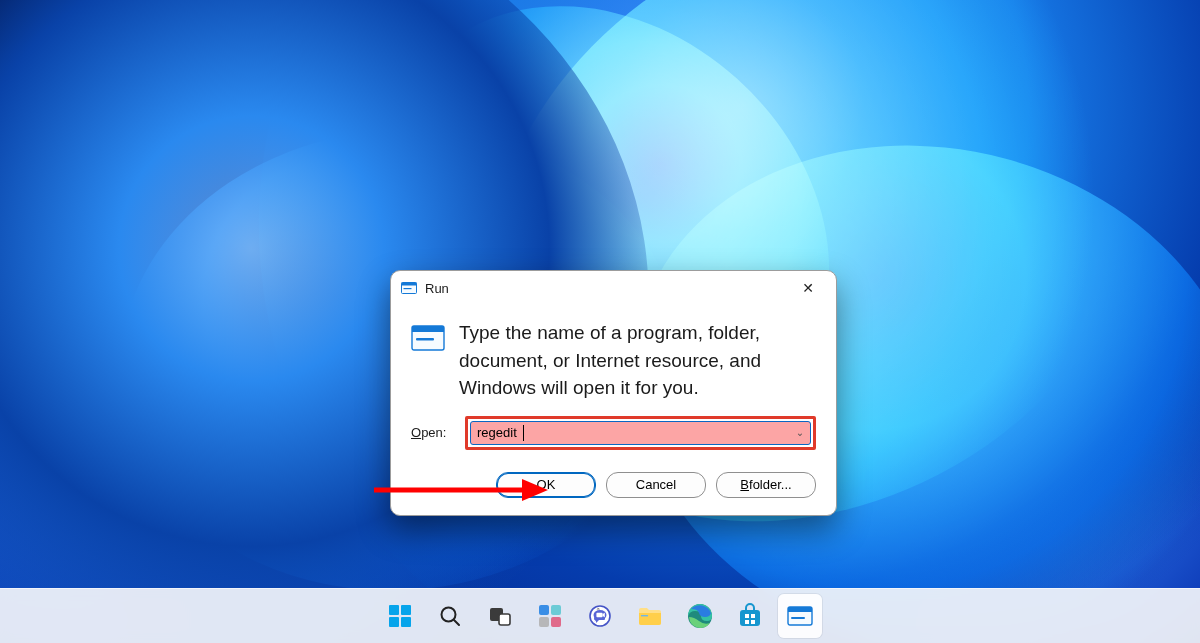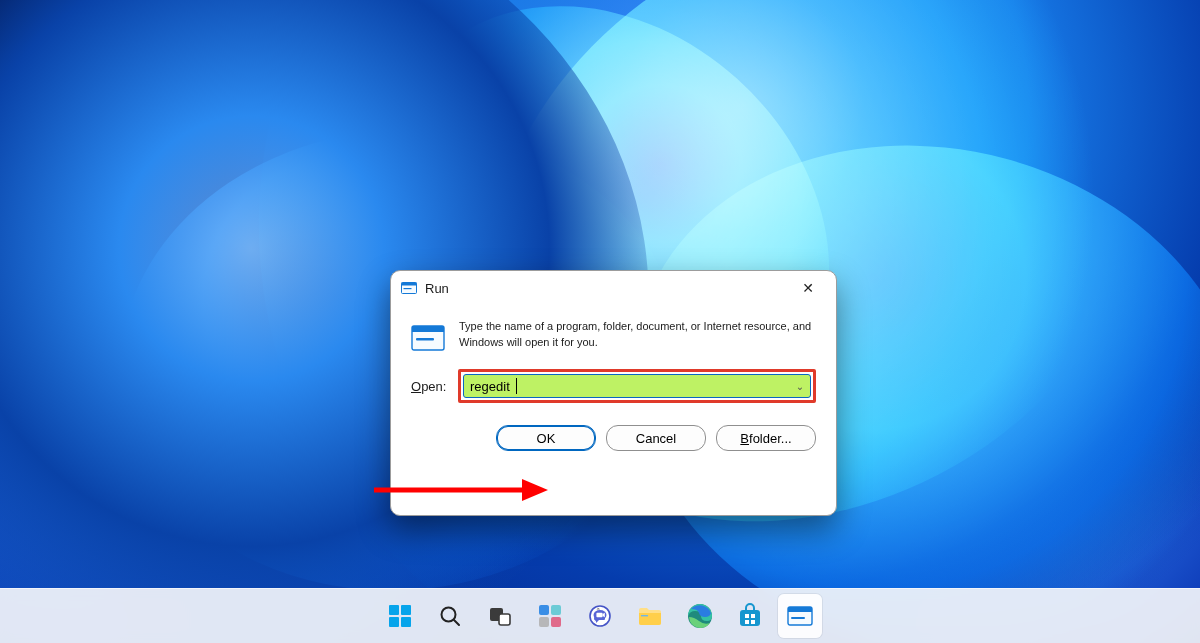--- a/index.html
+++ b/index.html
@@ -42,27 +42,27 @@
   }
   .titlebar{display:flex;align-items:center;height:34px;padding:0 6px 0 10px;}
   .titlebar .app-icon{width:16px;height:16px;margin-right:8px;display:flex;align-items:center;justify-content:center}
   .titlebar .title{flex:0 0 auto;font-size:13px}
   .titlebar .spacer{flex:1 1 auto}
   .close-btn{width:44px;height:30px;border:none;background:transparent;border-radius:6px;display:flex;align-items:center;justify-content:center;cursor:default}
   .close-btn .x{font-size:14px;line-height:1;color:#222}
 
   .body{display:flex;padding:14px 20px 6px 20px;gap:14px}
   .body .big-icon{flex:0 0 34px;height:34px;display:flex;align-items:flex-start;justify-content:center;margin-top:2px}
-  .desc{font-size:11px;line-height:1.45}
-
-  .open-row{display:flex;align-items:center;padding:8px 20px 0 20px;gap:3px}
+  .desc{font-size:19px;line-height:1.45}
+
+  .open-row{display:flex;align-items:center;padding:8px 20px 0 20px;gap:10px}
   .open-label{width:44px;font-size:13px}
   .open-label .u{text-decoration:underline}
   .highlight-box{flex:1;border:3px solid #e03a2a;border-radius:2px;padding:2px}
-  .combo{position:relative;width:100%;height:24px;border:1px solid #0a66c2;border-radius:3px;background:#bef264;display:flex;align-items:center;box-sizing:border-box}
+  .combo{position:relative;width:100%;height:24px;border:1px solid #0a66c2;border-radius:3px;background:#fca5a5;display:flex;align-items:center;box-sizing:border-box}
   .combo input{flex:1;border:none;outline:none;font-size:13px;padding:0 6px;background:transparent;font-family:inherit}
   .combo .chev{width:20px;text-align:center;color:#555;font-size:10px}
   .caret{position:absolute;left:52px;top:3px;width:1px;height:16px;background:#000}
 
   .button-row{display:flex;justify-content:flex-end;gap:10px;padding:22px 20px 0 20px}
   .win-btn{width:100px;height:26px;border:1px solid #8f8f8f;border-radius:12px;background:#fdfdfd;font-size:13px;font-family:inherit;cursor:default;padding:0}
   .win-btn.primary{border-color:#0067c0;box-shadow:inset 0 0 0 1px #0067c0}
   .win-btn .u{text-decoration:underline}
 
   

